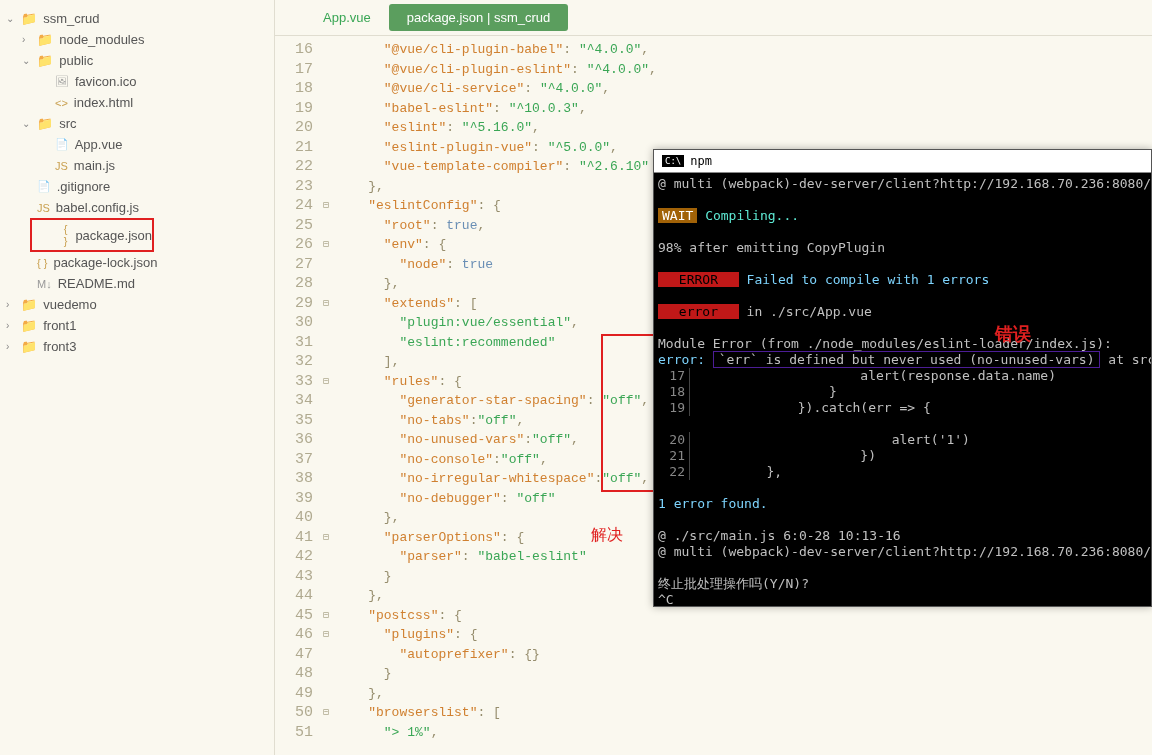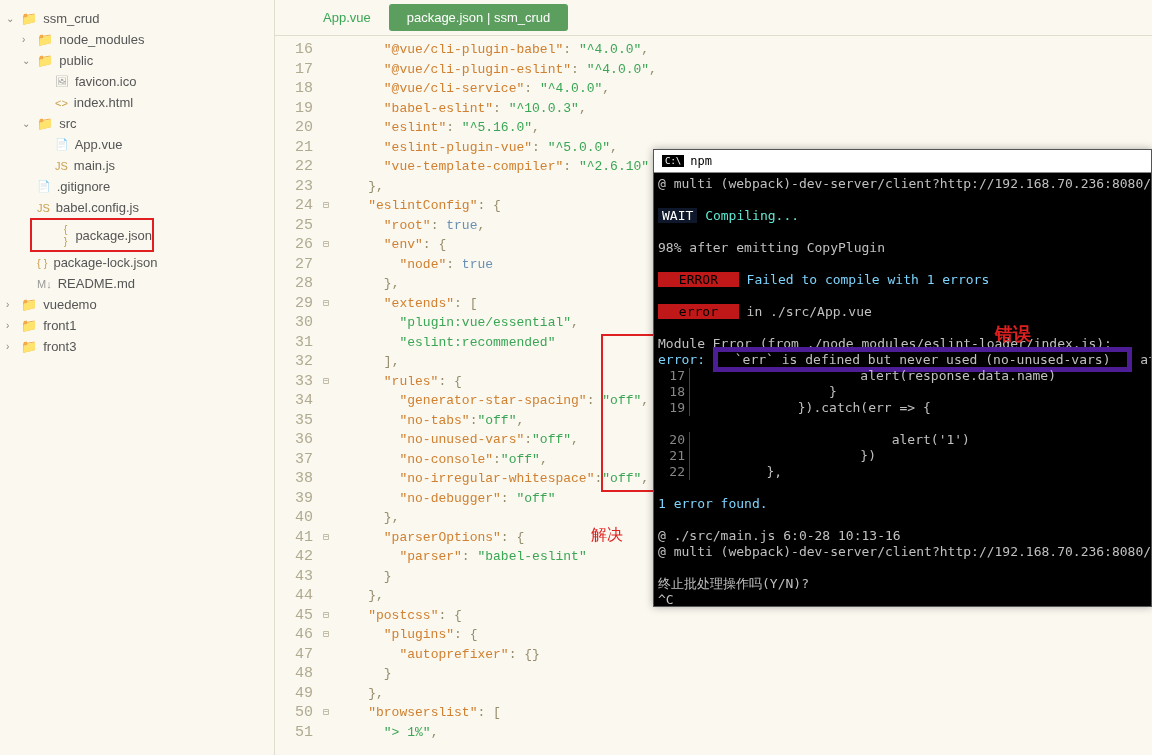--- a/index.html
+++ b/index.html
@@ -158,25 +158,25 @@
   color: #fff;
   font-size: 9px;
   padding: 1px 3px;
   margin-right: 6px;
 }
 .term-body {
   padding: 3px 4px;
   line-height: 16px;
   white-space: pre;
 }
-.term-wait { background: #0f172a; color: #fff; padding: 0 4px; }
+.term-wait { background: #a16207; color: #fff; padding: 0 4px; }
 .term-error-bg { background: #c01818; color: #000; padding: 0 13px; }
 .term-red { color: #7dd3fc; }
 .term-cyan { color: #5eead4; }
-.term-err-box { border: 5px solid #4c1d95; padding: 0 17px; }
+.term-err-box { border: 1px solid #4c1d95; padding: 0 5px; }
 .term-annotation {
   position: absolute;
   right: 120px;
   top: 172px;
   color: #e02020;
   font-family: "SimSun", serif;
   font-size: 18px;
   font-weight: bold;
 }
 .term-gutter {

